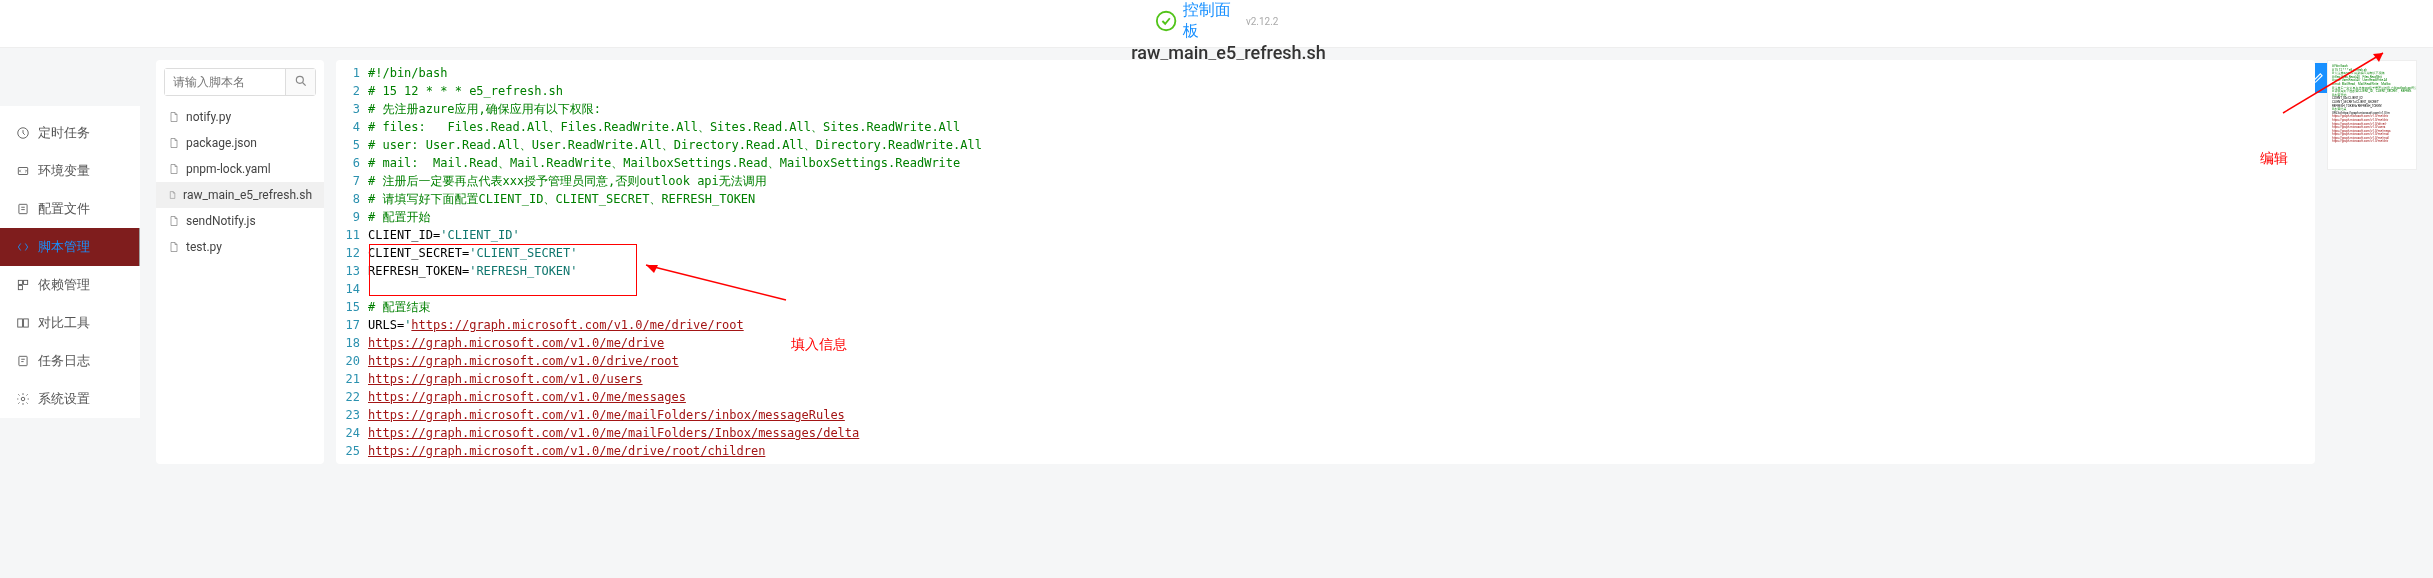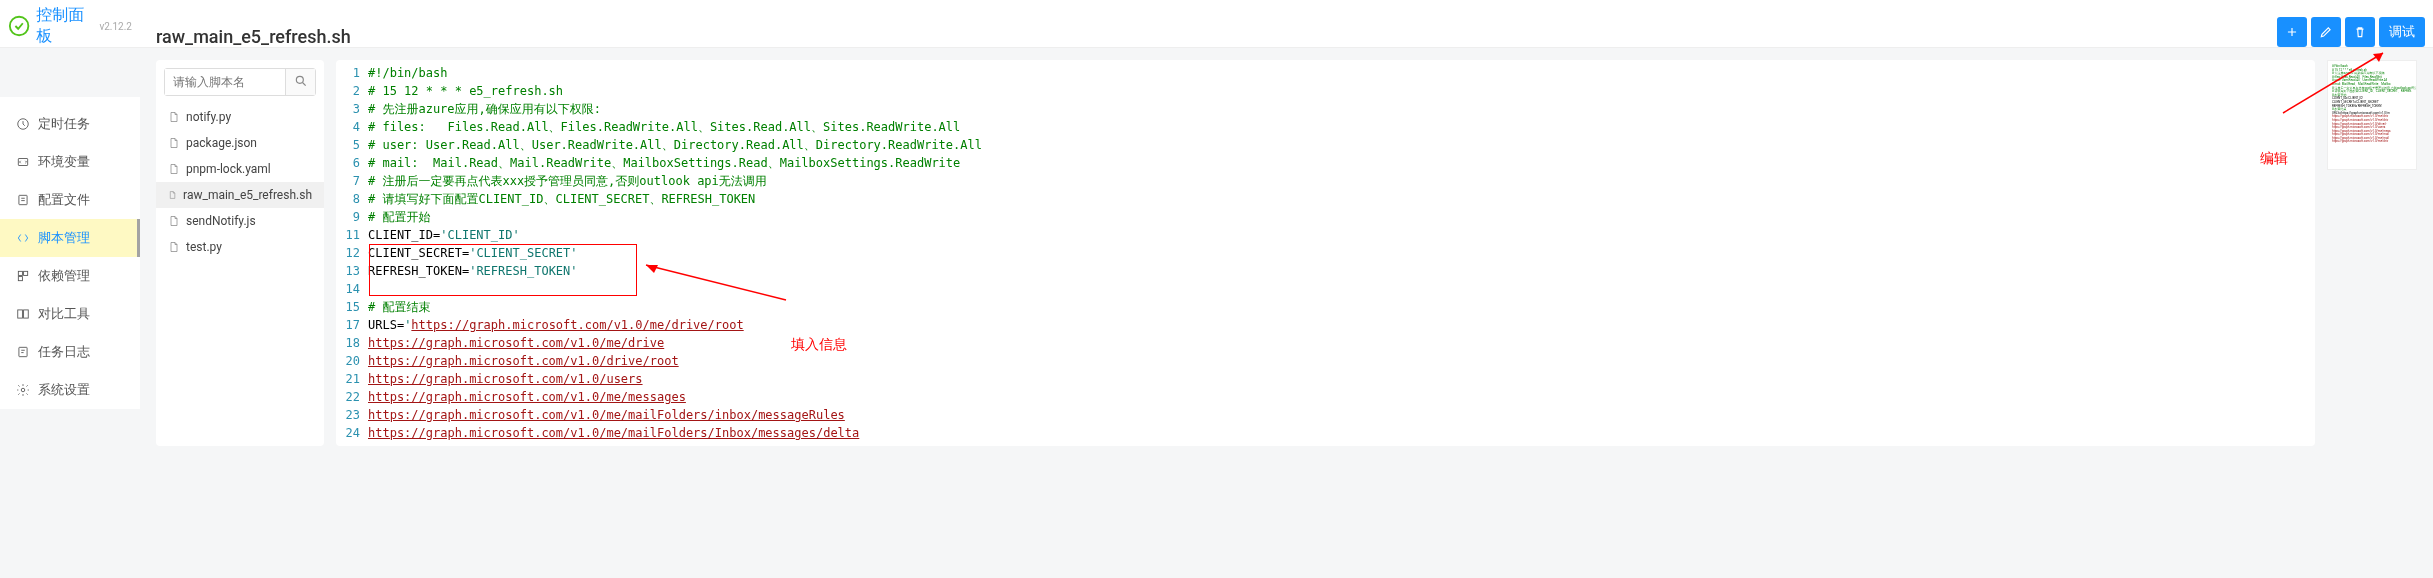--- a/index.html
+++ b/index.html
@@ -1,32 +1,32 @@
 <!DOCTYPE html>
 <html><head>
   <meta charset="utf-8">
   <style>
     * { margin: 0; padding: 0; box-sizing: border-box; }
     body { font-family: -apple-system, BlinkMacSystemFont, "Segoe UI", Roboto, sans-serif; font-size: 13px; color: #333; background: #f5f6f7; }
     
-    .header { background: #fff; height: 48px; display: flex; align-items: flex-end; padding: 0 8px; border-bottom: 1px solid #eee; }
+    .header { background: #fff; height: 48px; display: flex; align-items: center; padding: 0 16px; border-bottom: 1px solid #eee; flex-direction: column; }
     .logo-area { display: flex; align-items: center; width: 124px; }
     .logo-icon { width: 24px; height: 24px; margin-right: 6px; }
     .logo-title { font-size: 16px; color: #1890ff; font-weight: 500; }
     .version { font-size: 10px; color: #aaa; margin-left: 4px; }
     .page-title { font-size: 18px; font-weight: 500; margin-left: 24px; }
     .header-actions { margin-left: auto; display: flex; gap: 4px; }
     .btn { background: #1890ff; color: #fff; border: none; height: 30px; padding: 0 10px; border-radius: 3px; cursor: pointer; display: flex; align-items: center; justify-content: center; font-size: 13px; }
     .btn.icon-only { width: 30px; padding: 0; }
     .btn svg { width: 14px; height: 14px; stroke: #fff; fill: none; stroke-width: 2; }
     
     .layout { display: flex; align-items: center; }
     .sidebar { width: 140px; background: #fff; padding-top: 8px; }
     .nav-item { display: flex; align-items: center; padding: 10px 16px; cursor: pointer; color: #555; font-size: 13px; }
-    .nav-item.active { color: #1890ff; background: #fef9c3; border-right: 3px solid #a3a3a3; }
+    .nav-item.active { color: #1890ff; background: #7f1d1d; border-right: 1px solid #a3a3a3; }
     .nav-item svg { width: 14px; height: 14px; margin-right: 8px; stroke: currentColor; fill: none; stroke-width: 1.5; }
     
     .main { flex: 1; padding: 12px 16px; position: relative; }
     .content-row { display: flex; gap: 12px; }
     .file-panel { width: 168px; background: #fff; border-radius: 4px; }
     .search-wrap { display: flex; border: 1px solid #ddd; margin: 8px; border-radius: 3px; }
     .search-input { flex: 1; border: none; padding: 6px 8px; font-size: 12px; outline: none; width: 0; }
     .search-btn { border: none; background: #fafafa; width: 30px; border-left: 1px solid #ddd; cursor: pointer; color: #888; }
     .file-item { display: flex; align-items: center; padding: 6px 12px; cursor: pointer; font-size: 12px; color: #444; }
     .file-item.active { background: #f0f0f0; }
@@ -286,20 +286,24 @@
             <span class="line-num">22</span>
             <span class="line-content c-url">https://graph.microsoft.com/v1.0/me/messages</span>
           </div>
           <div class="code-line">
             <span class="line-num">23</span>
             <span class="line-content c-url">https://graph.microsoft.com/v1.0/me/mailFolders/inbox/messageRules</span>
           </div>
           <div class="code-line">
             <span class="line-num">24</span>
             <span class="line-content c-url">https://graph.microsoft.com/v1.0/me/mailFolders/Inbox/messages/delta</span>
+          </div>
+          <div class="code-line">
+            <span class="line-num">25</span>
+            <span class="line-content c-url">https://graph.microsoft.com/v1.0/me/drive/root/children</span>
           </div>
         </div>
 
       <div class="thumbnail" id="thumbnail">
           <div class="thumb-line tc-green">#!/bin/bash</div>
           <div class="thumb-line tc-green"># 15 12 * * * e5_refresh.sh</div>
           <div class="thumb-line tc-green"># 先注册azure应用,确保应用有以下权限:</div>
           <div class="thumb-line tc-green"># files:   Files.Read.All、Files.ReadWrit</div>
           <div class="thumb-line tc-green"># user: User.Read.All、User.ReadWrite.All</div>
           <div class="thumb-line tc-green"># mail:  Mail.Read、Mail.ReadWrite、Mailbo</div>

